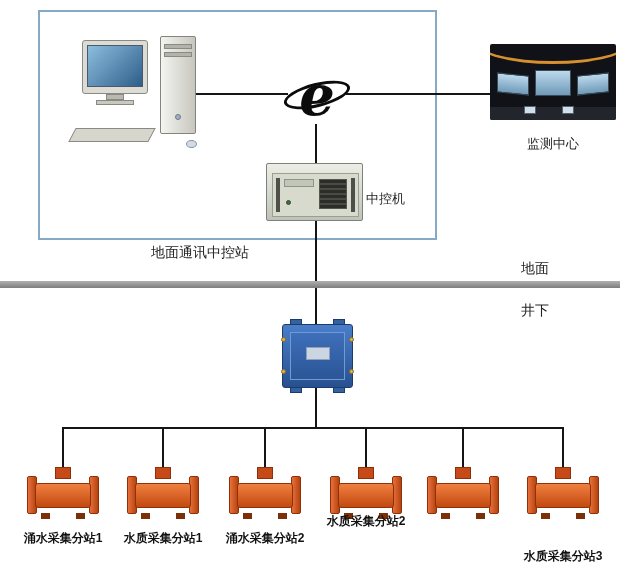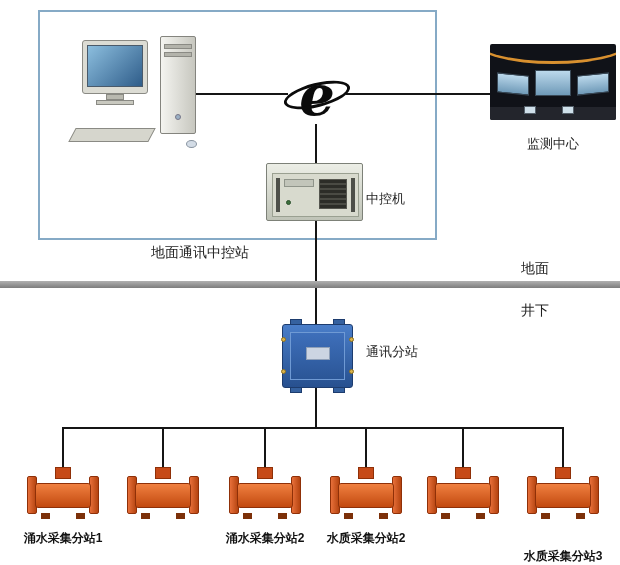--- a/index.html
+++ b/index.html
@@ -163,60 +163,60 @@
     <div class="sub-ear sub-e2"></div>
     <div class="sub-ear sub-e3"></div>
     <div class="sub-ear sub-e4"></div>
     <div class="sub-panel"></div>
     <div class="sub-plate"></div>
     <div class="sub-bolt sub-b1"></div>
     <div class="sub-bolt sub-b2"></div>
     <div class="sub-bolt sub-b3"></div>
     <div class="sub-bolt sub-b4"></div>
   </div>
-  <div class="label" style="left:366px; top:343px; width:80px; text-align:left;">通讯分站</div>
 
   <div class="sensor" style="left:25px;">
     <div class="sn-top"></div>
     <div class="sn-flange sn-fl"></div>
     <div class="sn-flange sn-fr"></div>
     <div class="sn-body"></div>
     <div class="sn-foot sn-f1"></div>
     <div class="sn-foot sn-f2"></div>
   </div>
   <div class="label bold" style="left:7px; top:530px; width:112px;">涌水采集分站1</div>
 
   <div class="sensor" style="left:125px;">
     <div class="sn-top"></div>
     <div class="sn-flange sn-fl"></div>
     <div class="sn-flange sn-fr"></div>
     <div class="sn-body"></div>
     <div class="sn-foot sn-f1"></div>
     <div class="sn-foot sn-f2"></div>
   </div>
+  <div class="label bold" style="left:107px; top:530px; width:112px;">水质采集分站1</div>
 
   <div class="sensor" style="left:227px;">
     <div class="sn-top"></div>
     <div class="sn-flange sn-fl"></div>
     <div class="sn-flange sn-fr"></div>
     <div class="sn-body"></div>
     <div class="sn-foot sn-f1"></div>
     <div class="sn-foot sn-f2"></div>
   </div>
   <div class="label bold" style="left:209px; top:530px; width:112px;">涌水采集分站2</div>
 
   <div class="sensor" style="left:328px;">
     <div class="sn-top"></div>
     <div class="sn-flange sn-fl"></div>
     <div class="sn-flange sn-fr"></div>
     <div class="sn-body"></div>
     <div class="sn-foot sn-f1"></div>
     <div class="sn-foot sn-f2"></div>
   </div>
-  <div class="label bold" style="left:310px; top:530px; width:112px;">水质采集分站2</div>
+  <div class="label bold" style="left:310px; top:513px; width:112px;">水质采集分站2</div>
 
   <div class="sensor" style="left:425px;">
     <div class="sn-top"></div>
     <div class="sn-flange sn-fl"></div>
     <div class="sn-flange sn-fr"></div>
     <div class="sn-body"></div>
     <div class="sn-foot sn-f1"></div>
     <div class="sn-foot sn-f2"></div>
   </div>
 

